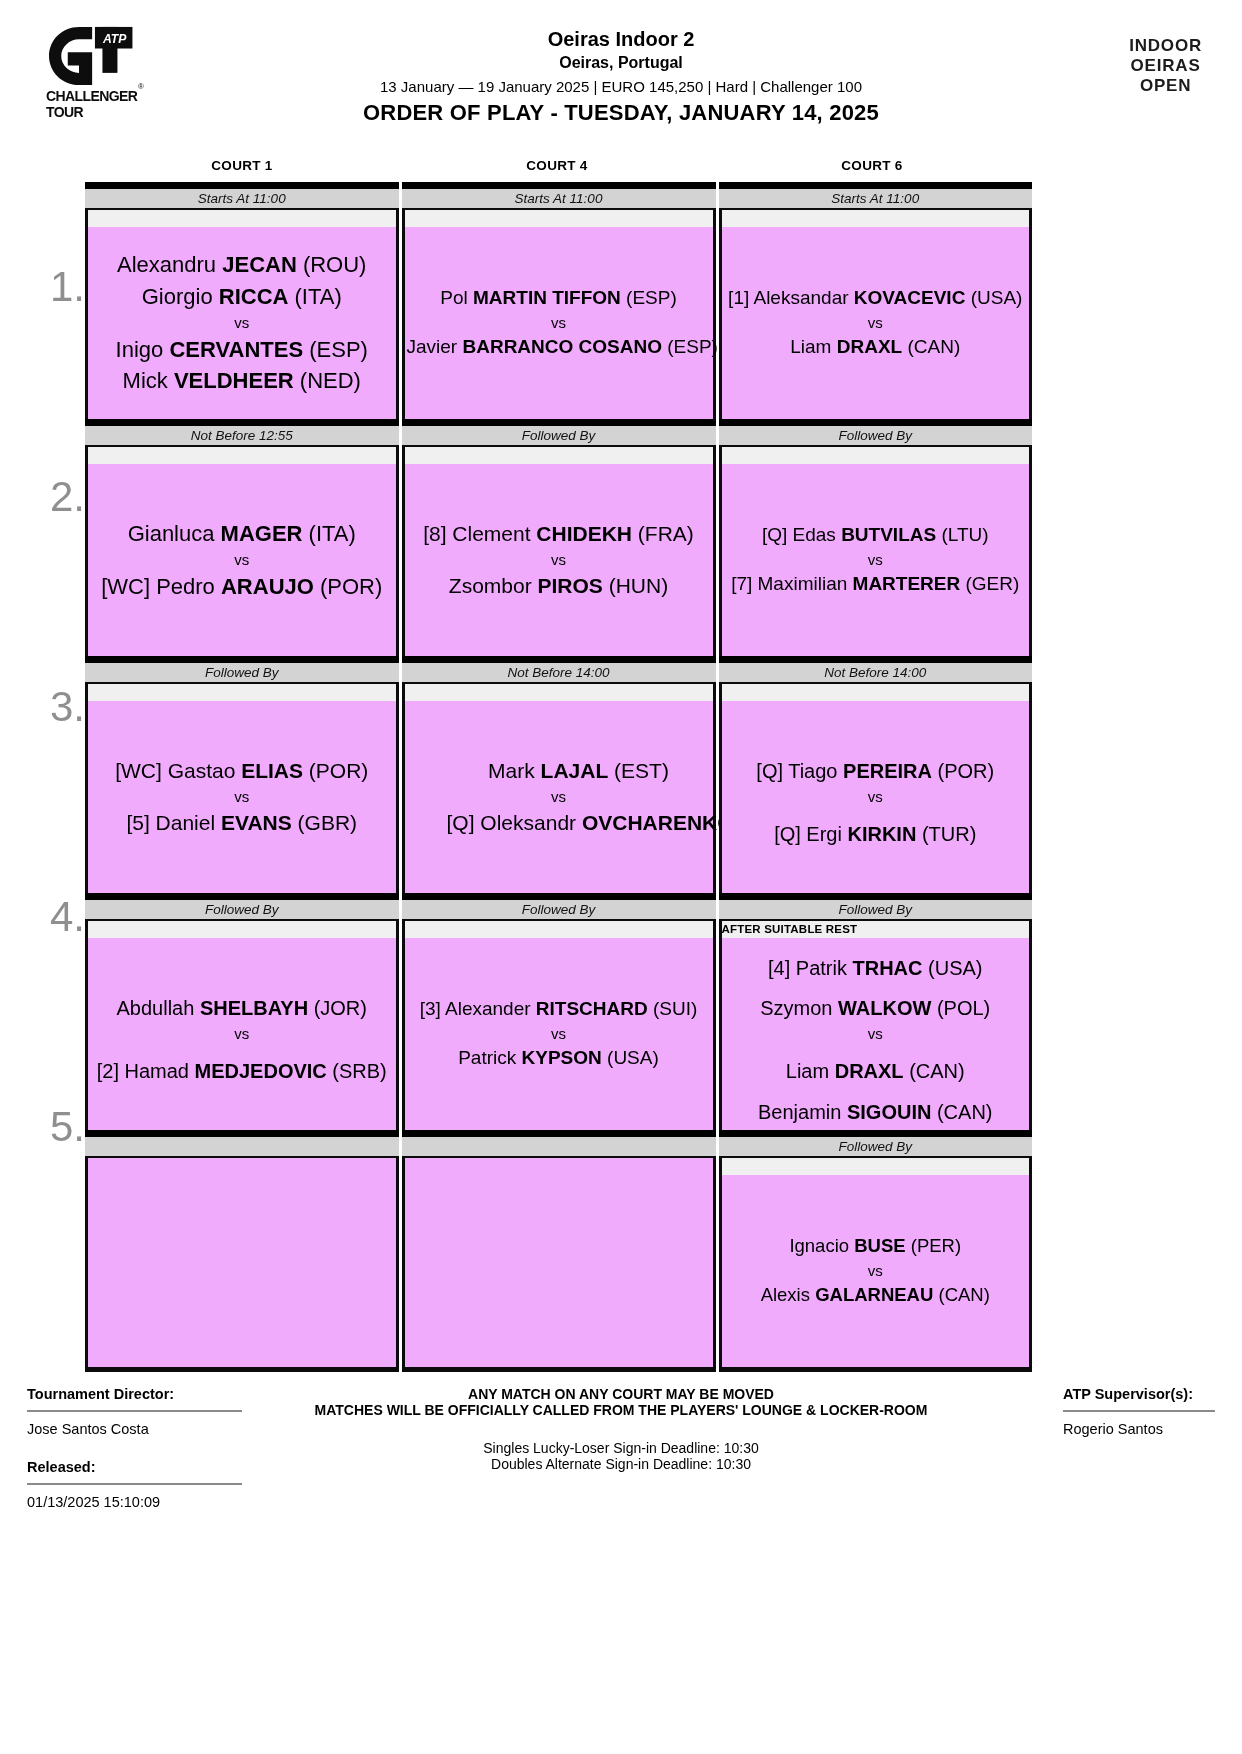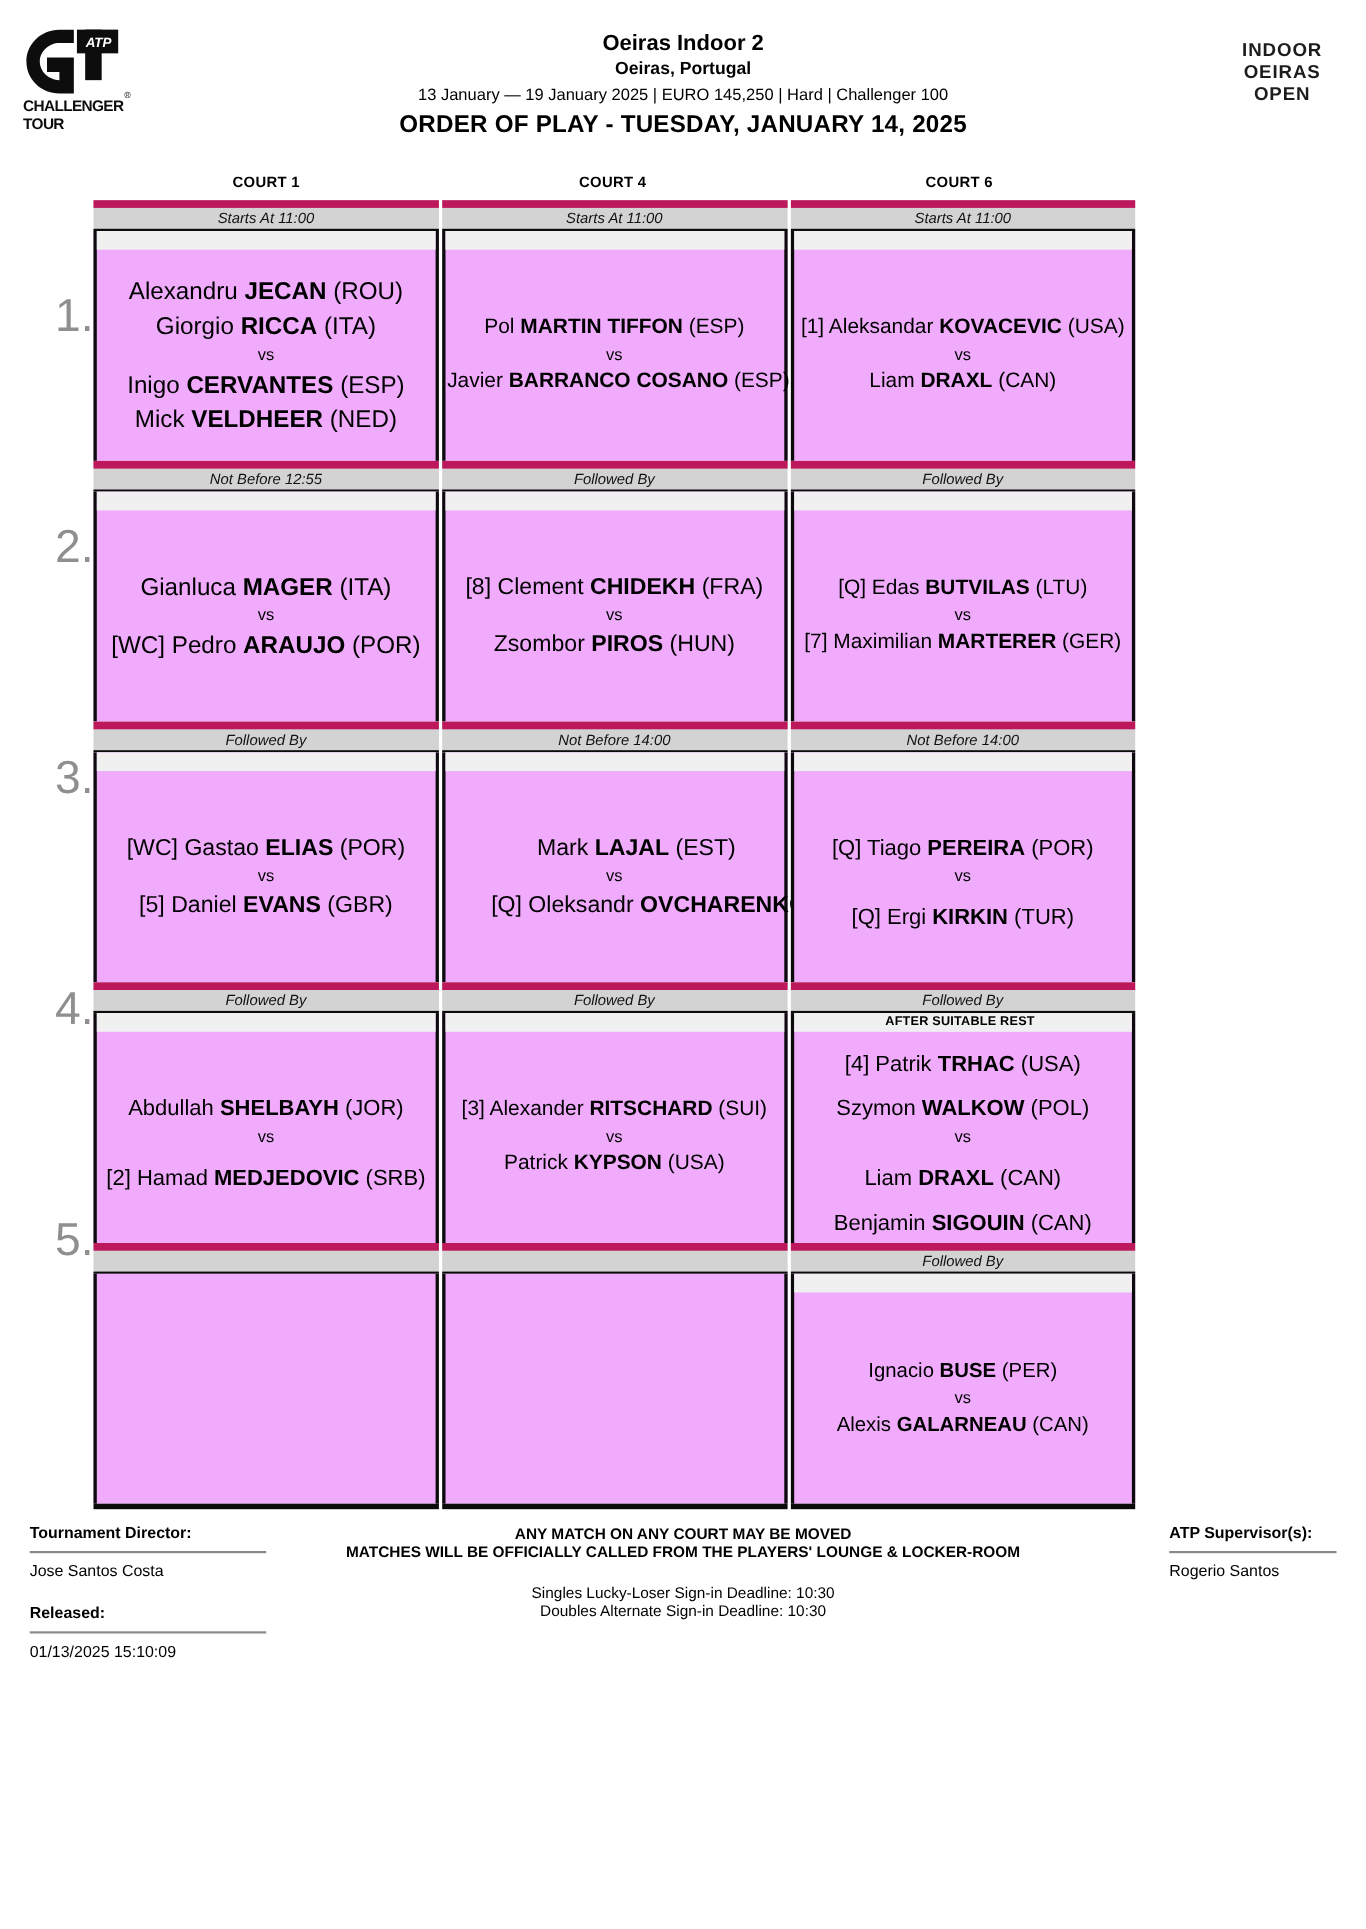--- a/index.html
+++ b/index.html
@@ -1,47 +1,47 @@
 <!DOCTYPE html>
 <html><head>
 <meta charset="utf-8">
 <style>
   * { margin:0; padding:0; box-sizing:border-box; }
   html,body { background:#ffffff; }
   body { width:1242px; height:1754px; position:relative; font-family:"Liberation Sans", sans-serif; color:#000; }
   .page { position:absolute; inset:0; overflow:hidden; }
 
   
-  .logo { position:absolute; left:21px; top:26px; width:110px; }
+  .logo { position:absolute; left:46px; top:26px; width:110px; }
   .logo-mark { display:block; }
   .logo-reg { position:absolute; left:92px; top:56px; font-size:8px; color:#0d0d0d; }
   .logo-line1 { font-weight:bold; font-size:14px; letter-spacing:-0.6px; color:#0d0d0d; margin-top:2px; }
   .logo-line2 { font-weight:bold; font-size:14px; letter-spacing:-0.6px; color:#0d0d0d; }
 
   .head-center { position:absolute; left:271px; right:271px; top:28px; text-align:center; }
   .t-name { font-size:20px; font-weight:bold; }
   .t-loc  { font-size:16px; font-weight:bold; margin-top:3px; }
   .t-det  { font-size:15px; margin-top:6px; }
   .oop-title { position:absolute; left:0; right:0; top:100px; text-align:center; font-size:22px; font-weight:bold; letter-spacing:0.2px; }
 
   .right-logo { position:absolute; right:40px; top:36px; text-align:center; font-weight:bold; font-size:17px; line-height:1.18; letter-spacing:0.8px; color:#1c1c1c; }
 
   
   .court-heads { position:absolute; left:85px; top:158px; width:947px; display:flex; gap:1px; }
   .court-heads div { width:314px; text-align:center; font-weight:bold; font-size:13.5px; letter-spacing:0.3px; }
 
   
   .grid { position:absolute; left:85px; top:182px; width:947px; display:flex; gap:3px; }
   .col { width:314px; display:flex; flex-direction:column; }
-  .sepblock { height:28px; background:#d3d3d3; border-top:7px solid #be185d; border-bottom:2px solid #0b0b0b;
+  .sepblock { height:28px; background:#d3d3d3; border-top:7px solid #000000; border-bottom:2px solid #0b0b0b;
               display:flex; align-items:center; justify-content:center;
               font-style:italic; font-size:13.5px; color:#111; }
   .cell { height:209px; background:#f0abfc; border-left:3px solid #0b0b0b; border-right:3px solid #0b0b0b; display:flex; flex-direction:column; }
   .strip { height:17px; background:#f0f0f0; flex:none; }
-  .strip .note { display:block; text-align:center; font-weight:bold; font-size:11.5px; line-height:17px; padding-right:5px; letter-spacing:0.2px; }
+  .strip .note { display:block; text-align:left; font-weight:bold; font-size:11.5px; line-height:17px; padding-right:5px; letter-spacing:0.2px; }
   .match { flex:1; display:flex; flex-direction:column; justify-content:center; text-align:center; padding:0 2px; }
   .pl { line-height:1.42; white-space:nowrap; }
   .b { font-weight:bold; }
   .vs { font-size:15px; line-height:1.5; }
   .col-bottom { height:5px; background:#0b0b0b; }
 
   .fs22 .pl { font-size:22px; }
   .fs21 .pl { font-size:21px; }
   .fs20 .pl { font-size:20px;margin-top:12px; }
   .fs19 .pl { font-size:19px; }

